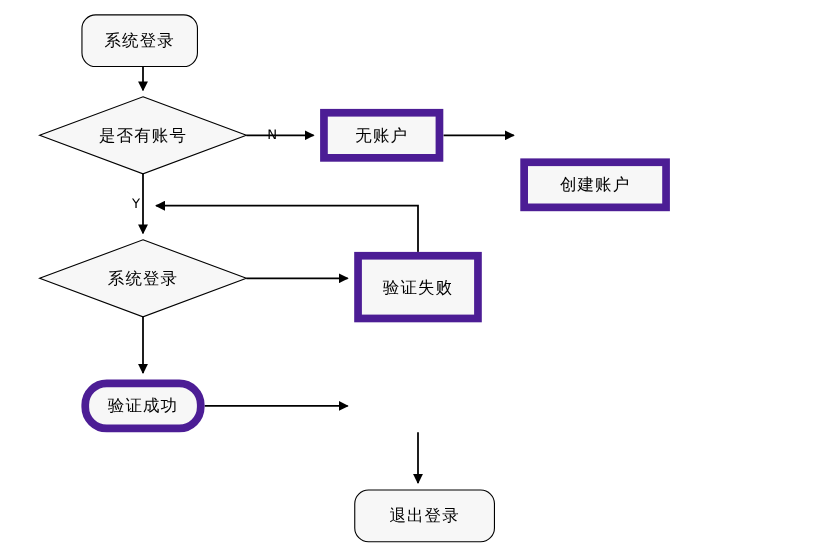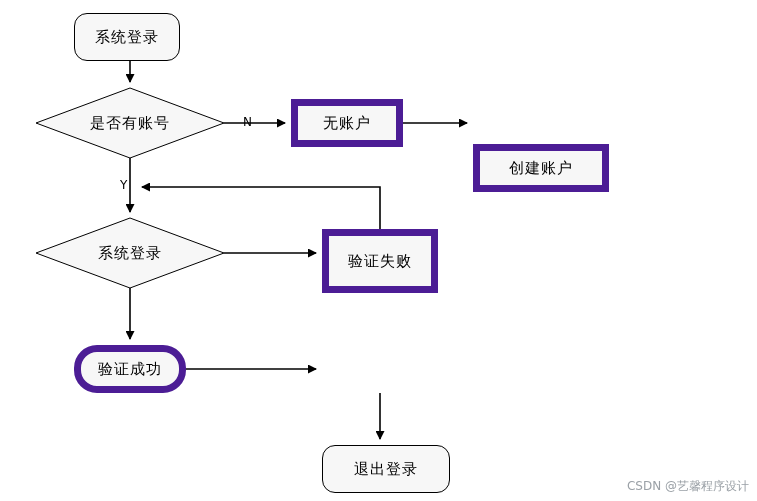--- a/index.html
+++ b/index.html
@@ -126,14 +126,13 @@
   </div>
 
 
   <div class="node rounded" style="left:322px; top:445px; width:128px; height:48px;">
     <span>退出登录</span>
   </div>
 
   <div class="edge-label" style="left:243px; top:115px;">N</div>
   <div class="edge-label" style="left:120px; top:178px;">Y</div>
 
-  <div class="watermark">CSDN @艺馨程序设计</div>
 </div>
 
 </body></html>

